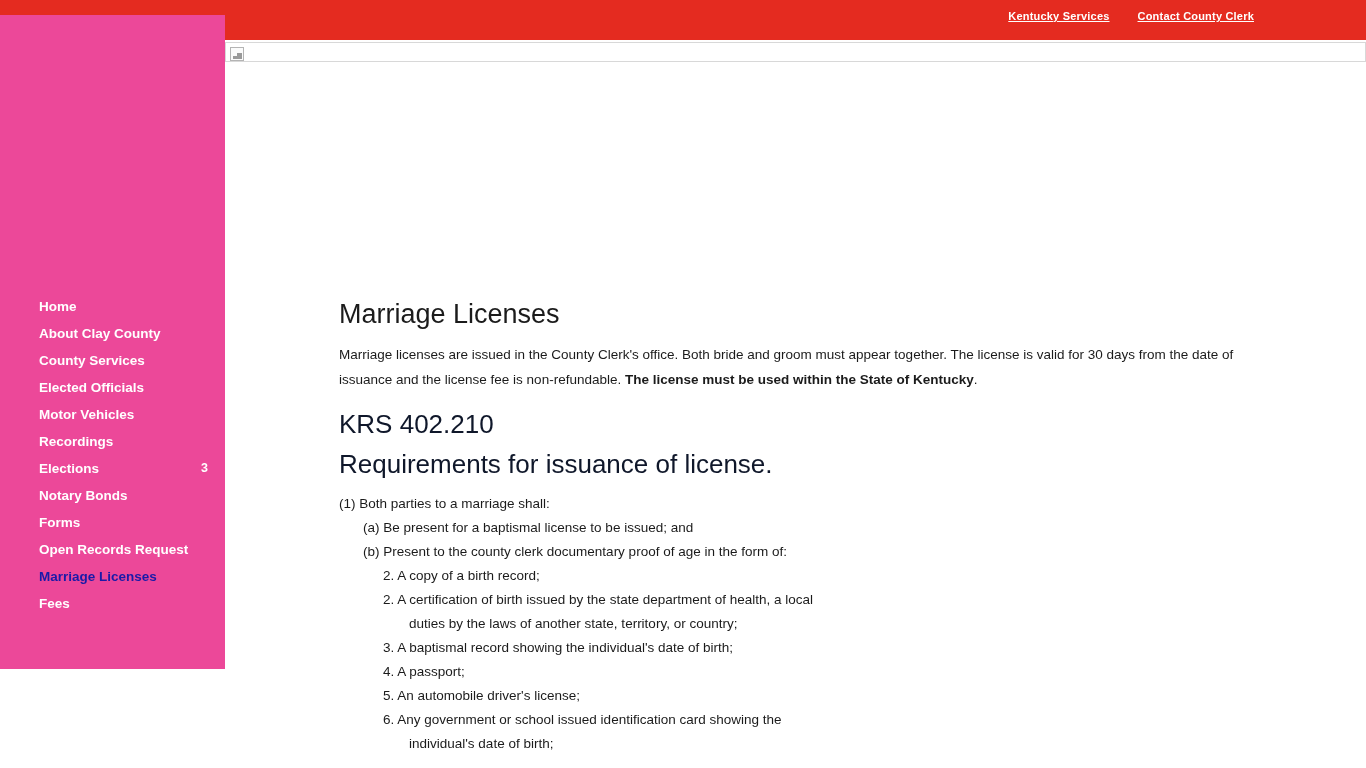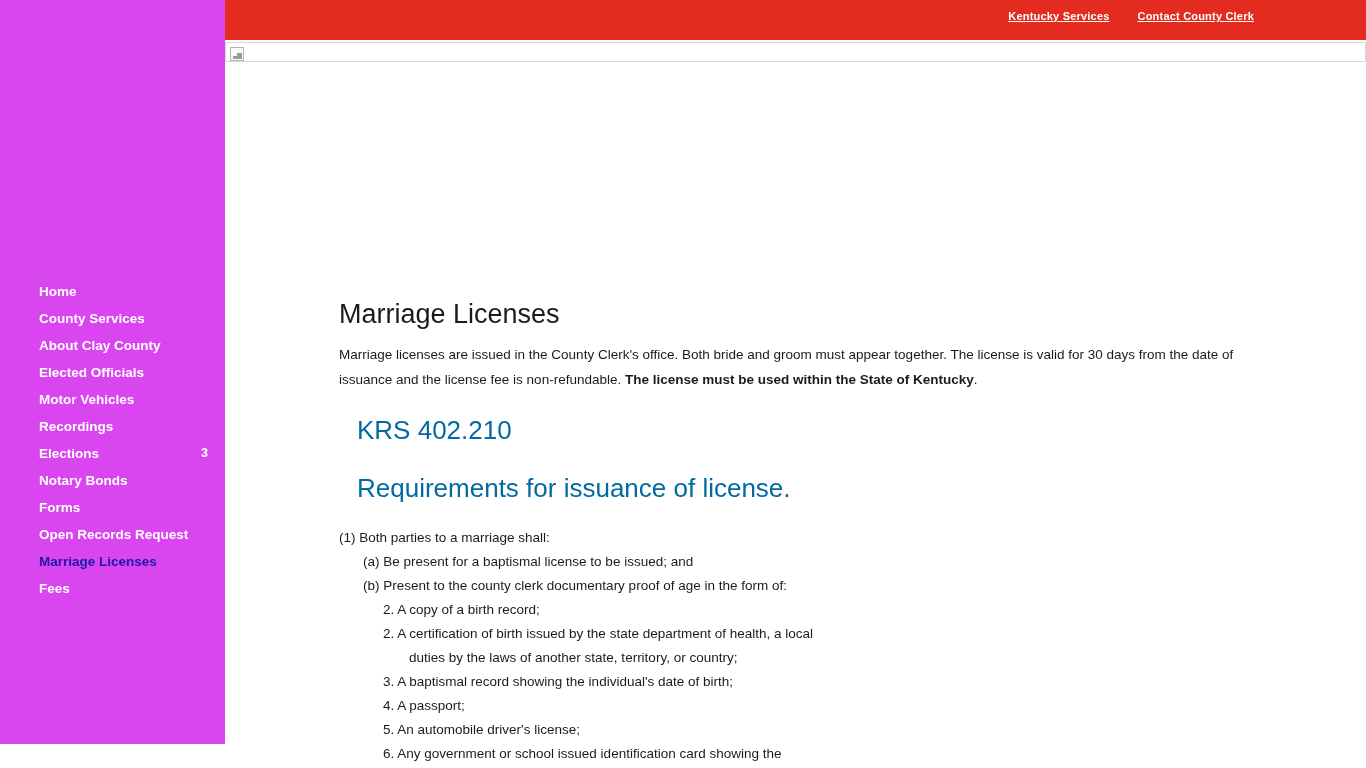--- a/index.html
+++ b/index.html
@@ -36,25 +36,25 @@
     color: #ffffff;
     font-size: 11px;
     font-weight: bold;
     text-decoration: underline;
     letter-spacing: 0.2px;
     white-space: nowrap;
   }
   
   .sidebar {
     position: absolute;
-    top: 0;
+    top: 15px;
     left: 0;
     width: 225px;
-    height: 744px;
-    background: #d946ef;
+    height: 654px;
+    background: #ec4899;
   }
   .sidebar-nav {
     position: absolute;
     top: 278px;
     left: 0;
     width: 225px;
   }
   .nav-item {
     position: relative;
     padding: 6px 18px 6px 39px;
@@ -140,23 +140,23 @@
     font-size: 13.5px;
     line-height: 25px;
     margin: 0 0 12px 0;
     color: #1b1b1b;
     max-width: 920px;
   }
   p.intro b { font-weight: bold; }
   h2.krs {
     font-size: 26px;
     font-weight: normal;
-    margin: 18px;
+    margin: 0;
     line-height: 40px;
-    color: #0369a1;
+    color: #0f172a;
   }
   .krs-block { margin-bottom: 8px; }
   .body-line {
     font-size: 13.5px;
     line-height: 24px;
     color: #1b1b1b;
     margin: 0;
   }
   .lvl0 { padding-left: 0px; }
   .lvl1 { padding-left: 24px; }
@@ -174,24 +174,24 @@
       <a href="#">Contact County Clerk</a>
     </div>
   </div>
 
   <div class="sidebar">
     <div class="sidebar-nav">
       <div class="nav-item">
         <span class="label">Home</span>
       </div>
       <div class="nav-item">
+        <span class="label">About Clay County</span>
+      </div>
+      <div class="nav-item">
         <span class="label">County Services</span>
-      </div>
-      <div class="nav-item">
-        <span class="label">About Clay County</span>
       </div>
       <div class="nav-item">
         <span class="label">Elected Officials</span>
       </div>
       <div class="nav-item">
         <span class="label">Motor Vehicles</span>
       </div>
       <div class="nav-item">
         <span class="label">Recordings</span>
       </div>

